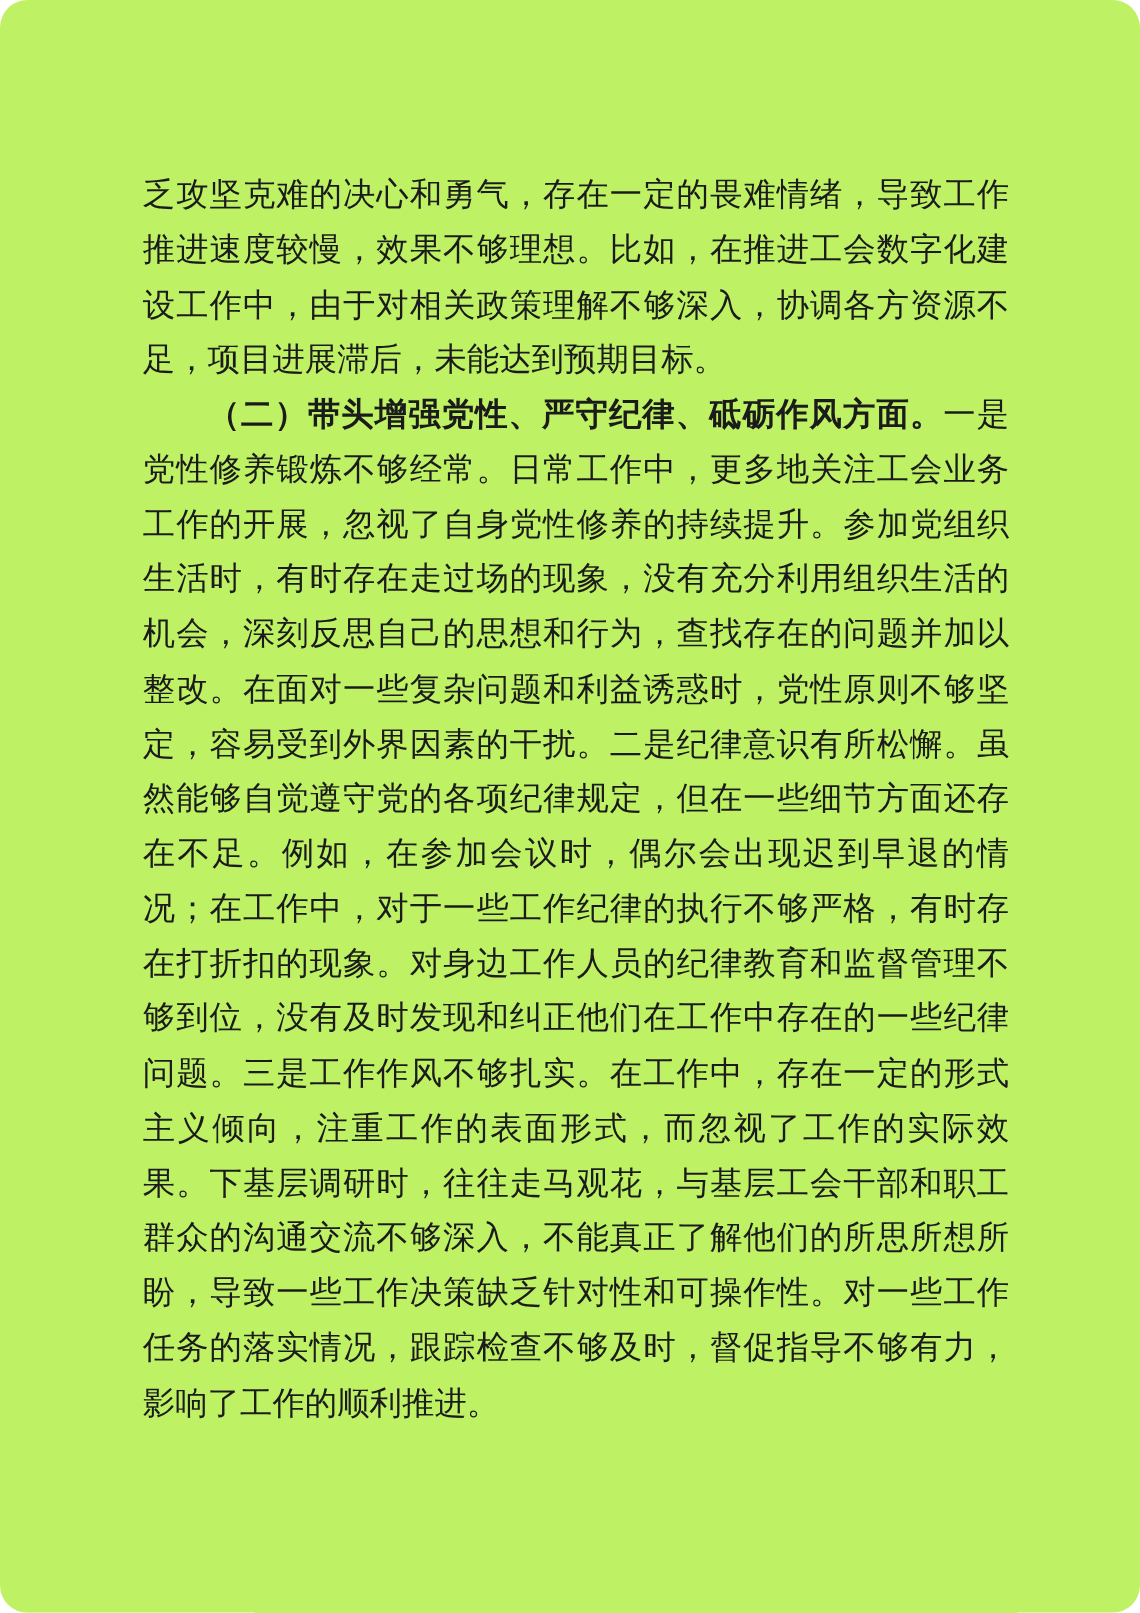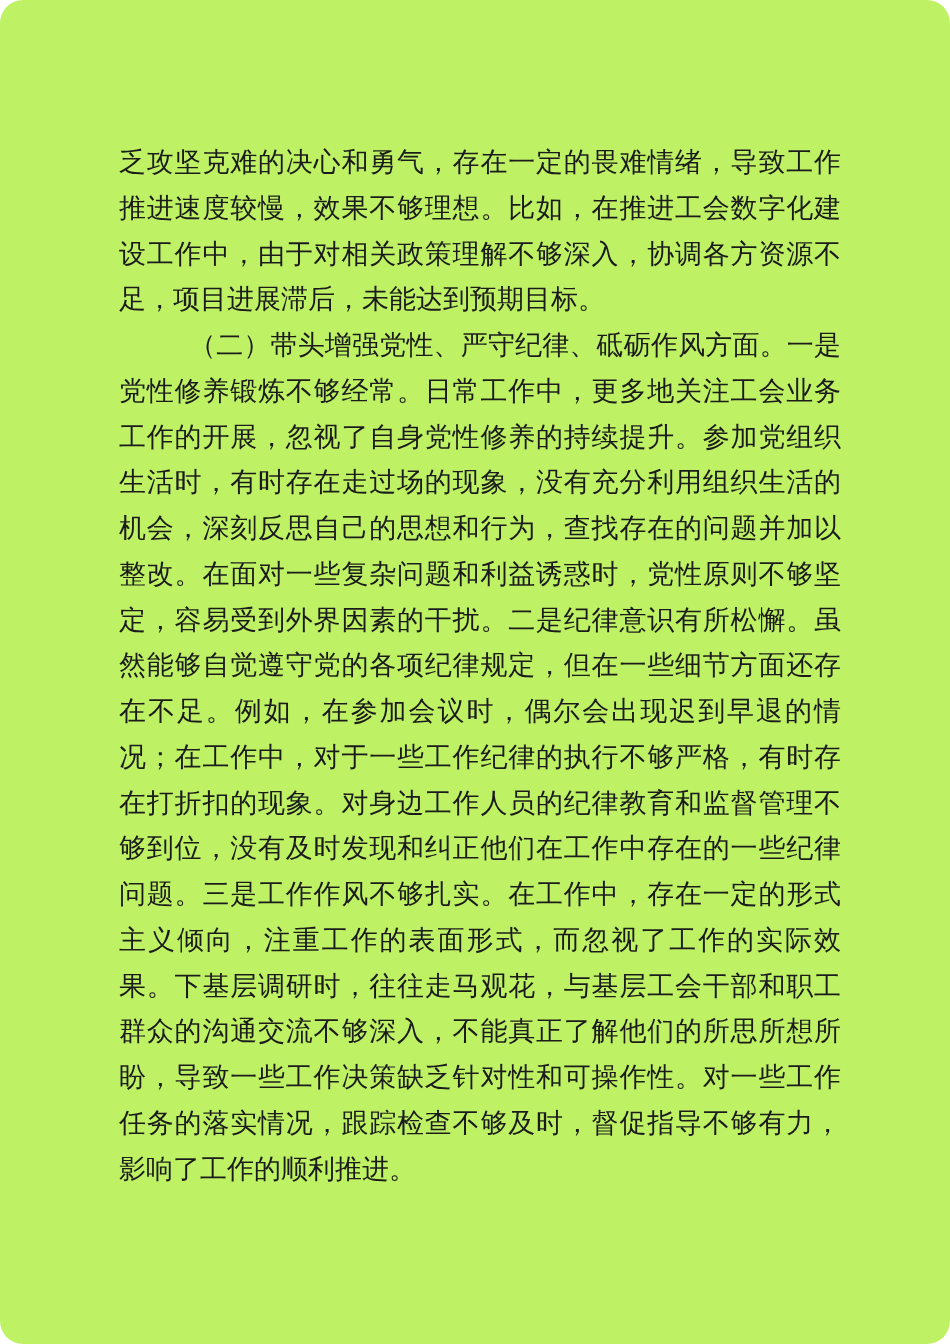--- a/index.html
+++ b/index.html
@@ -29,22 +29,21 @@
     letter-spacing: 0px;
   }
   .para {
     margin: 0;
     padding: 0;
   }
   .para.indented {
     text-indent: 54px;
   }
   .bold {
-    font-weight: normal;
-    margin-left: 16px;
+    font-weight: bold;
   }
 </style>
 </head>
 <body>
 
 <div class="page">
   <div class="doc-body">
       <p class="para"><span>乏攻坚克难的决心和勇气，存在一定的畏难情绪，导致工作推进速度较慢，效果不够理想。比如，在推进工会数字化建设工作中，由于对相关政策理解不够深入，协调各方资源不足，项目进展滞后，未能达到预期目标。</span></p>
       <p class="para indented"><span class="bold">（二）带头增强党性、严守纪律、砥砺作风方面。</span><span>一是党性修养锻炼不够经常。日常工作中，更多地关注工会业务工作的开展，忽视了自身党性修养的持续提升。参加党组织生活时，有时存在走过场的现象，没有充分利用组织生活的机会，深刻反思自己的思想和行为，查找存在的问题并加以整改。在面对一些复杂问题和利益诱惑时，党性原则不够坚定，容易受到外界因素的干扰。二是纪律意识有所松懈。虽然能够自觉遵守党的各项纪律规定，但在一些细节方面还存在不足。例如，在参加会议时，偶尔会出现迟到早退的情况；在工作中，对于一些工作纪律的执行不够严格，有时存在打折扣的现象。对身边工作人员的纪律教育和监督管理不够到位，没有及时发现和纠正他们在工作中存在的一些纪律问题。三是工作作风不够扎实。在工作中，存在一定的形式主义倾向，注重工作的表面形式，而忽视了工作的实际效果。下基层调研时，往往走马观花，与基层工会干部和职工群众的沟通交流不够深入，不能真正了解他们的所思所想所盼，导致一些工作决策缺乏针对性和可操作性。对一些工作任务的落实情况，跟踪检查不够及时，督促指导不够有力，影响了工作的顺利推进。</span></p>
     </div>

